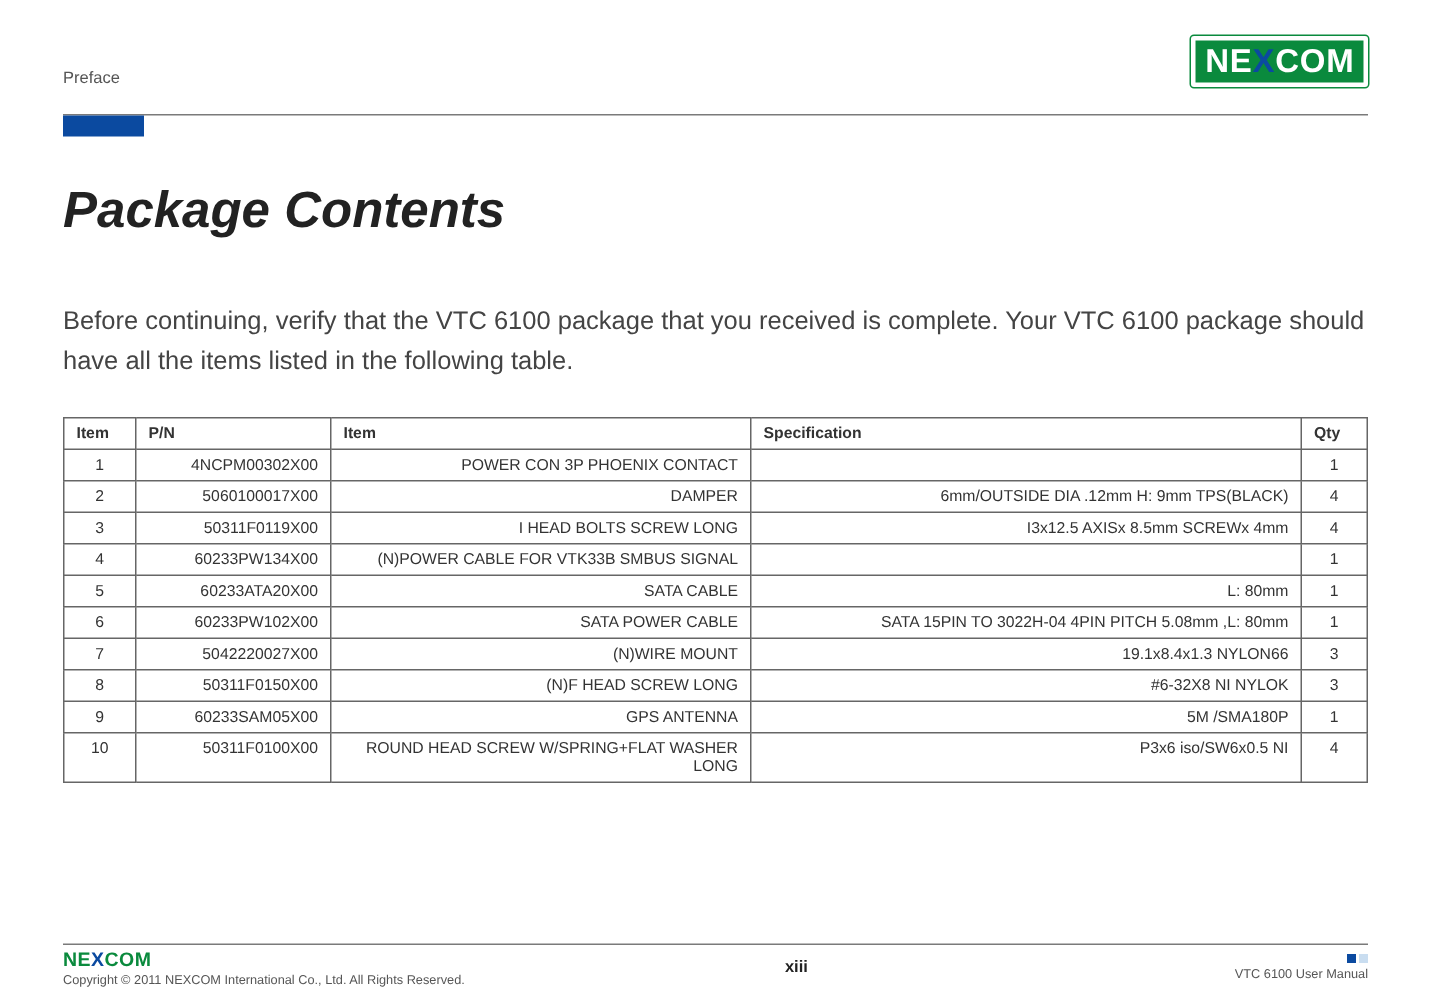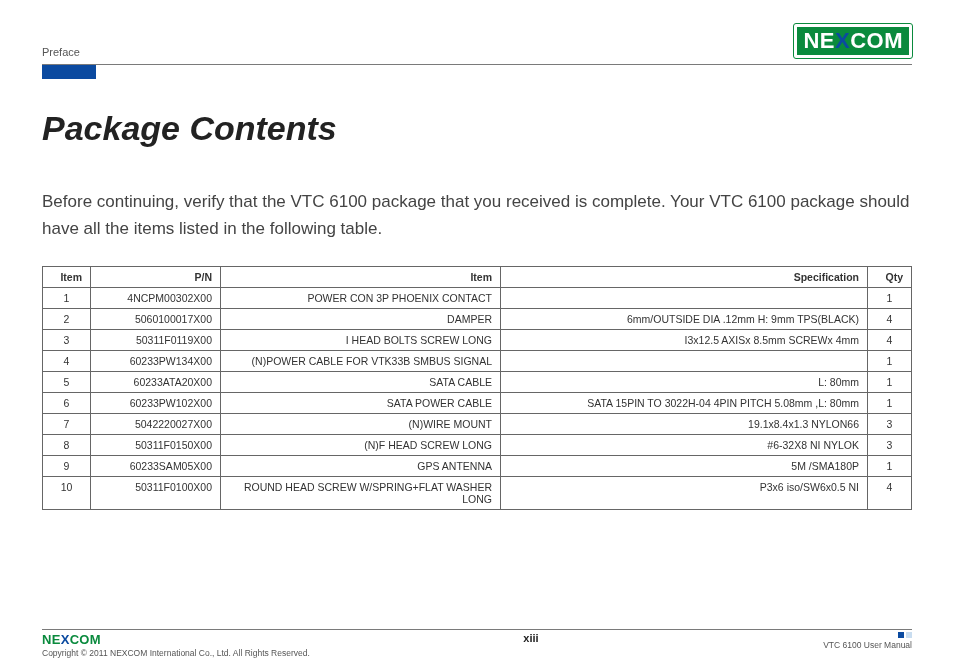--- a/index.html
+++ b/index.html
@@ -1,38 +1,38 @@
 <!DOCTYPE html>
 <html><head>
 <meta charset="utf-8">
 <style>
   html,body{margin:0;padding:0;font-family:"Segoe UI",Arial,Helvetica,sans-serif;color:#333;background:#fff;}
   .page{width:954px;height:672px;box-sizing:border-box;padding:24px 42px 16px 42px;position:relative;}
-  .top-row{display:flex;justify-content:space-between;align-items:flex-end;margin-bottom:6px;}
+  .top-row{display:flex;justify-content:space-between;align-items:flex-end;margin-bottom:18px;}
   .preface{font-size:11px;color:#555;}
   .logo-top{display:flex;align-items:center;}
   .logo{font-weight:700;font-size:22px;letter-spacing:0.5px;display:flex;align-items:center;background:#0a8a3d;border:3px solid #fff;outline:1px solid #0a8a3d;padding:1px 6px 1px 6px;border-radius:2px;}
   .logo-white{color:#fff;}
   .logo-blue{color:#0b4aa0;}
   .hr-top{height:1px;background:#7a7a7a;margin:0 0 0 0;}
   .blue-tab{width:54px;height:14px;background:#0b4aa0;margin-top:0;}
   .title{font-size:34px;font-weight:700;margin:30px 0 40px 0;color:#222;font-style:italic;}
   .intro{font-size:17px;line-height:1.6;color:#444;margin-bottom:24px;}
   table{border-collapse:collapse;width:100%;font-size:10.5px;}
   th,td{border:1px solid #666;padding:4px 8px;text-align:right;vertical-align:top;}
-  th{font-weight:700;text-align:right;margin-top:44px;}
+  th{font-weight:700;text-align:left;margin-top:44px;}
   td.center{text-align:center;}
   col.c-item{width:48px;}
   col.c-pn{width:130px;}
   col.c-name{width:280px;}
   col.c-spec{width:auto;}
   col.c-qty{width:44px;}
   .footer{position:absolute;left:42px;right:42px;bottom:14px;}
   .hr-bot{height:1px;background:#7a7a7a;margin:0;}
-  .footer-row{display:flex;justify-content:space-between;align-items:flex-start;font-size:8.5px;color:#555;margin-top:2px;}
+  .footer-row{display:flex;justify-content:space-between;align-items:center;font-size:8.5px;color:#555;margin-top:2px;}
   .footer-logo{font-weight:700;font-size:13px;color:#0a8a3d;letter-spacing:0.3px;margin-bottom:1px;}
   .footer-logo .blue{color:#0b4aa0;}
   .pagenum{font-weight:700;font-size:11px;color:#222;}
   .footer-left{min-width:260px;}
   .footer-right{min-width:160px;text-align:right;}
   .footer-center{flex:1;text-align:center;}
   .foot-dots{display:flex;gap:2px;justify-content:flex-end;margin-bottom:2px;}
   .foot-dots span{width:6px;height:6px;}
   .dot-a{background:#0b4aa0;}
   .dot-b{background:#c9ddf0;}

